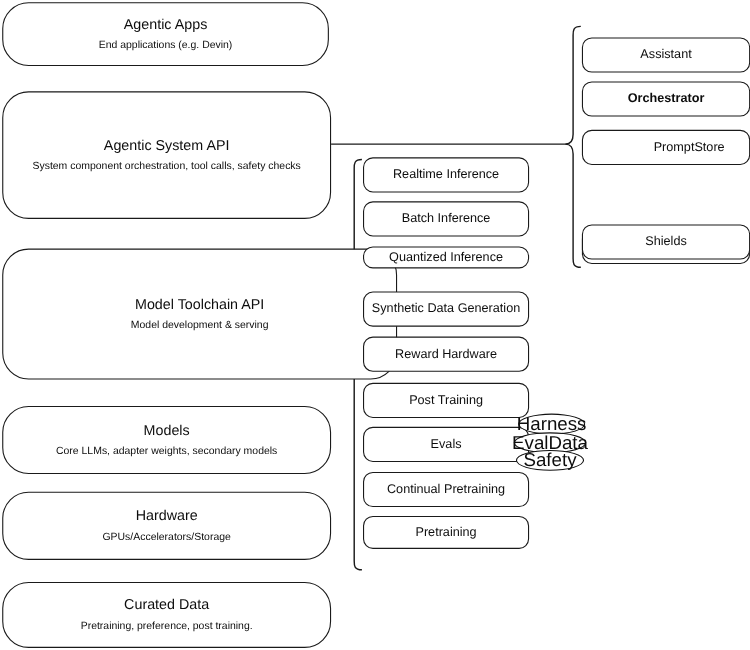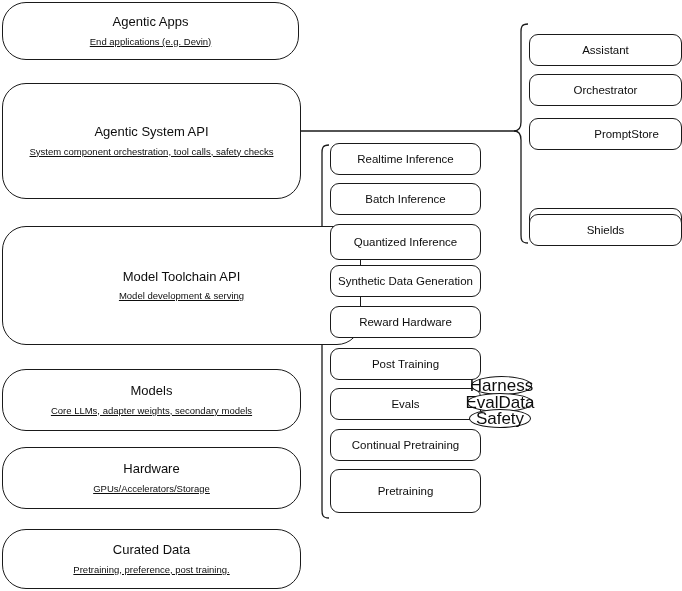--- a/index.html
+++ b/index.html
@@ -32,21 +32,20 @@
     line-height: 1.25;
   }
   .layer-title {
     font-size: 13px;
     color: #0d0d0d;
   }
   .layer-sub {
     font-size: 9.5px;
     color: #0d0d0d;
     margin-top: 5px;
-    text-decoration: underline;
   }
   .chip {
     position: absolute;
     box-sizing: border-box;
     background: #ffffff;
     border: 1.3px solid #1a1a1a;
     border-radius: 9px;
     display: flex;
     align-items: center;
     justify-content: center;
@@ -138,61 +137,61 @@
     <div class="layer-title">Curated Data</div>
     <div class="layer-sub">Pretraining, preference, post training.</div>
   </div>
 
   <div class="chip" style="left:330px; top:143px; width:151px; height:32px;text-align:right;">
     <span>Realtime Inference</span>
   </div>
   <div class="chip" style="left:330px; top:183px; width:151px; height:32px;">
     <span>Batch Inference</span>
   </div>
-  <div class="chip" style="left:330px; top:224px; width:151px; height:36px;">
+  <div class="chip" style="left:330px; top:224px; width:151px; height:20px;">
     <span>Quantized Inference</span>
   </div>
   <div class="chip" style="left:330px; top:265px; width:151px; height:32px;">
     <span>Synthetic Data Generation</span>
   </div>
   <div class="chip" style="left:330px; top:306px; width:151px; height:32px;">
     <span>Reward Hardware</span>
   </div>
   <div class="chip" style="left:330px; top:348px; width:151px; height:32px;">
     <span>Post Training</span>
   </div>
   <div class="chip" style="left:330px; top:388px; width:151px; height:32px;">
     <span>Evals</span>
   </div>
   <div class="chip" style="left:330px; top:429px; width:151px; height:32px;">
     <span>Continual Pretraining</span>
   </div>
-  <div class="chip" style="left:330px; top:469px; width:151px; height:44px;">
+  <div class="chip" style="left:330px; top:469px; width:151px; height:30px;">
     <span>Pretraining</span>
   </div>
 
   <div class="pill" style="left:471px; top:376px; width:61px; height:19px;">
     <span>Harness</span>
   </div>
   <div class="pill" style="left:467px; top:393px; width:66px; height:19px;">
     <span>EvalData</span>
   </div>
   <div class="pill" style="left:469px; top:409px; width:62px; height:19px;">
     <span>Safety</span>
   </div>
 
   <div class="chip" style="left:529px; top:34px; width:153px; height:32px;">
     <span>Assistant</span>
   </div>
-  <div class="chip" style="left:529px; top:74px; width:153px; height:32px;">
+  <div class="chip" style="left:529px; top:74px; width:153px; height:32px;font-weight:bold;">
     <span>Orchestrator</span>
   </div>
   <div class="chip" style="left:529px; top:118px; width:153px; height:32px;padding-left:42px;">
     <span>PromptStore</span>
   </div>
   <div class="chip" style="left:529px; top:161px; width:153px; height:32px;margin-top:47px;">
     <span>MemoryBank</span>
   </div>
-  <div class="chip" style="left:529px; top:204px; width:153px; height:32px;margin-top:10px;">
+  <div class="chip" style="left:529px; top:204px; width:153px; height:32px;">
     <span>Shields</span>
   </div>
 
 </div>
 
 </body></html>

